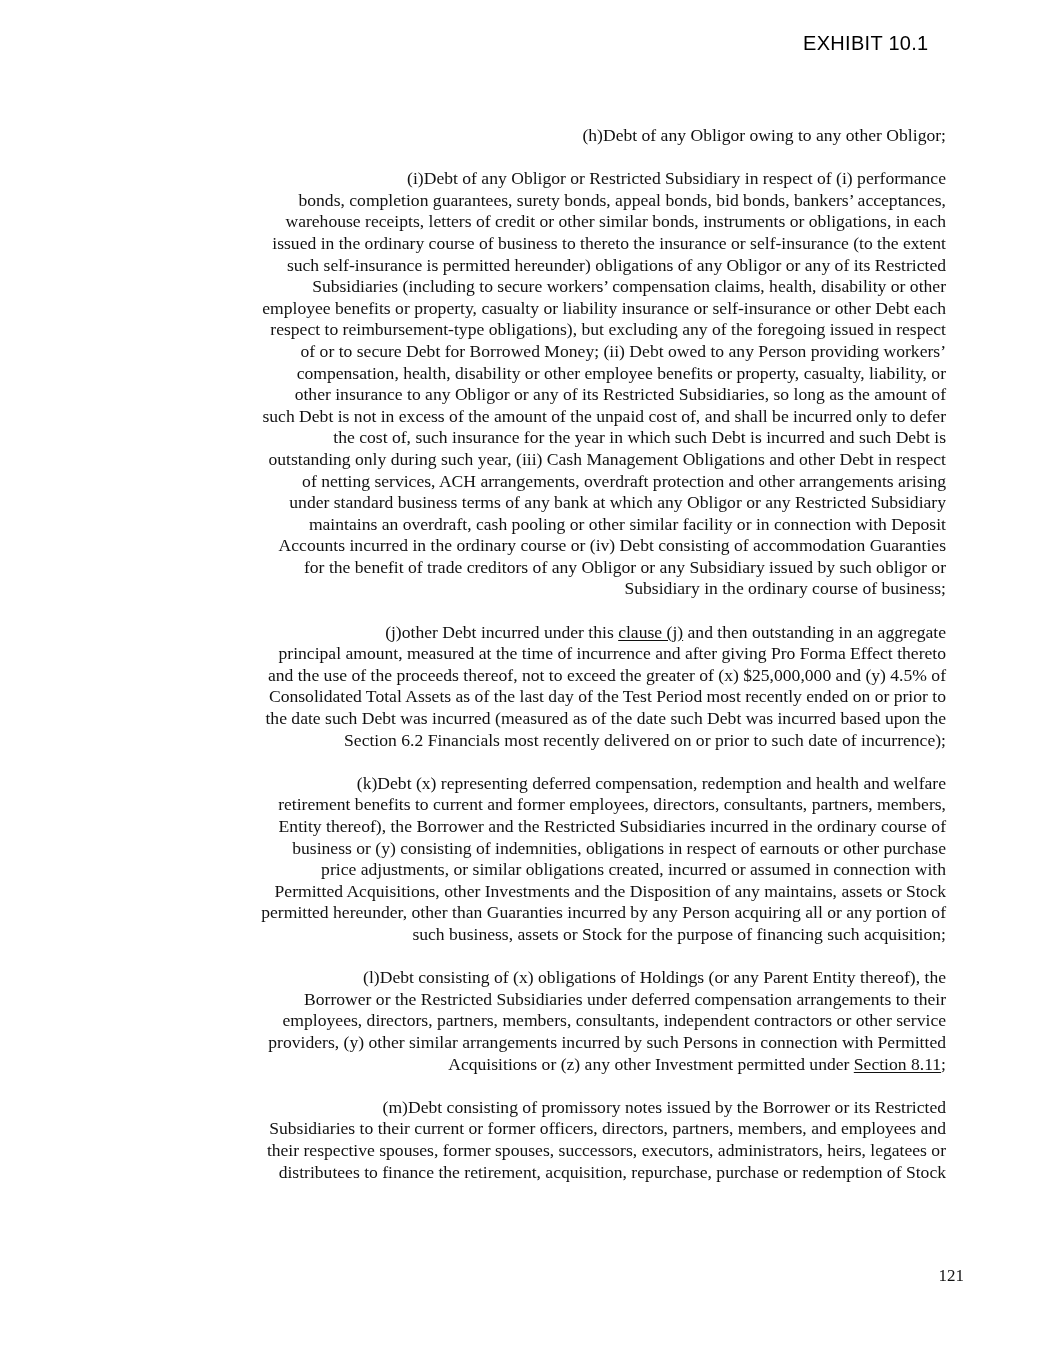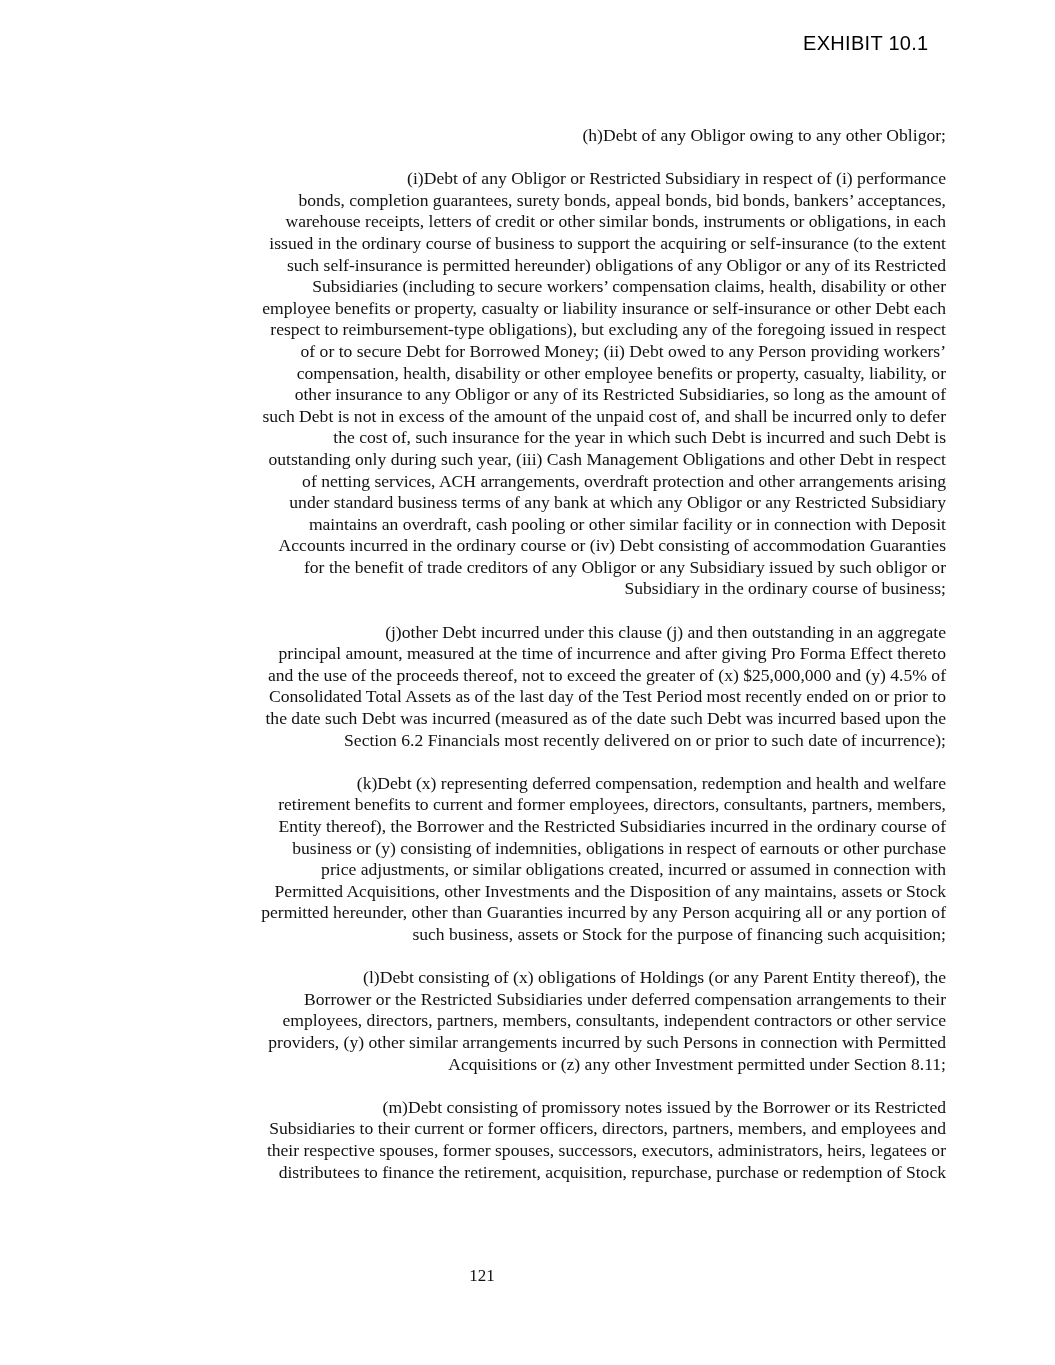--- a/index.html
+++ b/index.html
@@ -40,48 +40,49 @@
       white-space: nowrap;
       height: 21.6px;
       text-align: right;
     }
     .label {
       display: inline-block;
       width: 62px;
       margin-left: 62px;
     }
     .u {
+      text-decoration: underline;
       text-underline-offset: 2px;
     }
     .page-number {
       position: absolute;
       top: 1266px;
       left: 0;
       width: 964px;
-      text-align: center;
+      text-align: right;
       font-family: "Liberation Serif", serif;
       font-size: 17px;
     }
   </style>
 </head>
 <body>
 
 <div class="exhibit">EXHIBIT 10.1</div>
 
 <div class="body-text">
 
   <div class="para">
     <div class="line"><span class="label">(h)</span><span>Debt of any Obligor owing to any other Obligor;</span></div>
   </div>
 
   <div class="para">
     <div class="line"><span class="label">(i)</span><span>Debt of any Obligor or Restricted Subsidiary in respect of (i) performance</span></div>
   <div class="line">bonds, completion guarantees, surety bonds, appeal bonds, bid bonds, bankers’ acceptances,</div>
       <div class="line">warehouse receipts, letters of credit or other similar bonds, instruments or obligations, in each</div>
-      <div class="line">issued in the ordinary course of business to support the acquiring or self-insurance (to the extent</div>
+      <div class="line">issued in the ordinary course of business to thereto the insurance or self-insurance (to the extent</div>
       <div class="line">such self-insurance is permitted hereunder) obligations of any Obligor or any of its Restricted</div>
       <div class="line">Subsidiaries (including to secure workers’ compensation claims, health, disability or other</div>
       <div class="line">employee benefits or property, casualty or liability insurance or self-insurance or other Debt each</div>
       <div class="line">respect to reimbursement-type obligations), but excluding any of the foregoing issued in respect</div>
       <div class="line">of or to secure Debt for Borrowed Money; (ii) Debt owed to any Person providing workers’</div>
       <div class="line">compensation, health, disability or other employee benefits or property, casualty, liability, or</div>
       <div class="line">other insurance to any Obligor or any of its Restricted Subsidiaries, so long as the amount of</div>
       <div class="line">such Debt is not in excess of the amount of the unpaid cost of, and shall be incurred only to defer</div>
       <div class="line">the cost of, such insurance for the year in which such Debt is incurred and such Debt is</div>
       <div class="line">outstanding only during such year, (iii) Cash Management Obligations and other Debt in respect</div>

